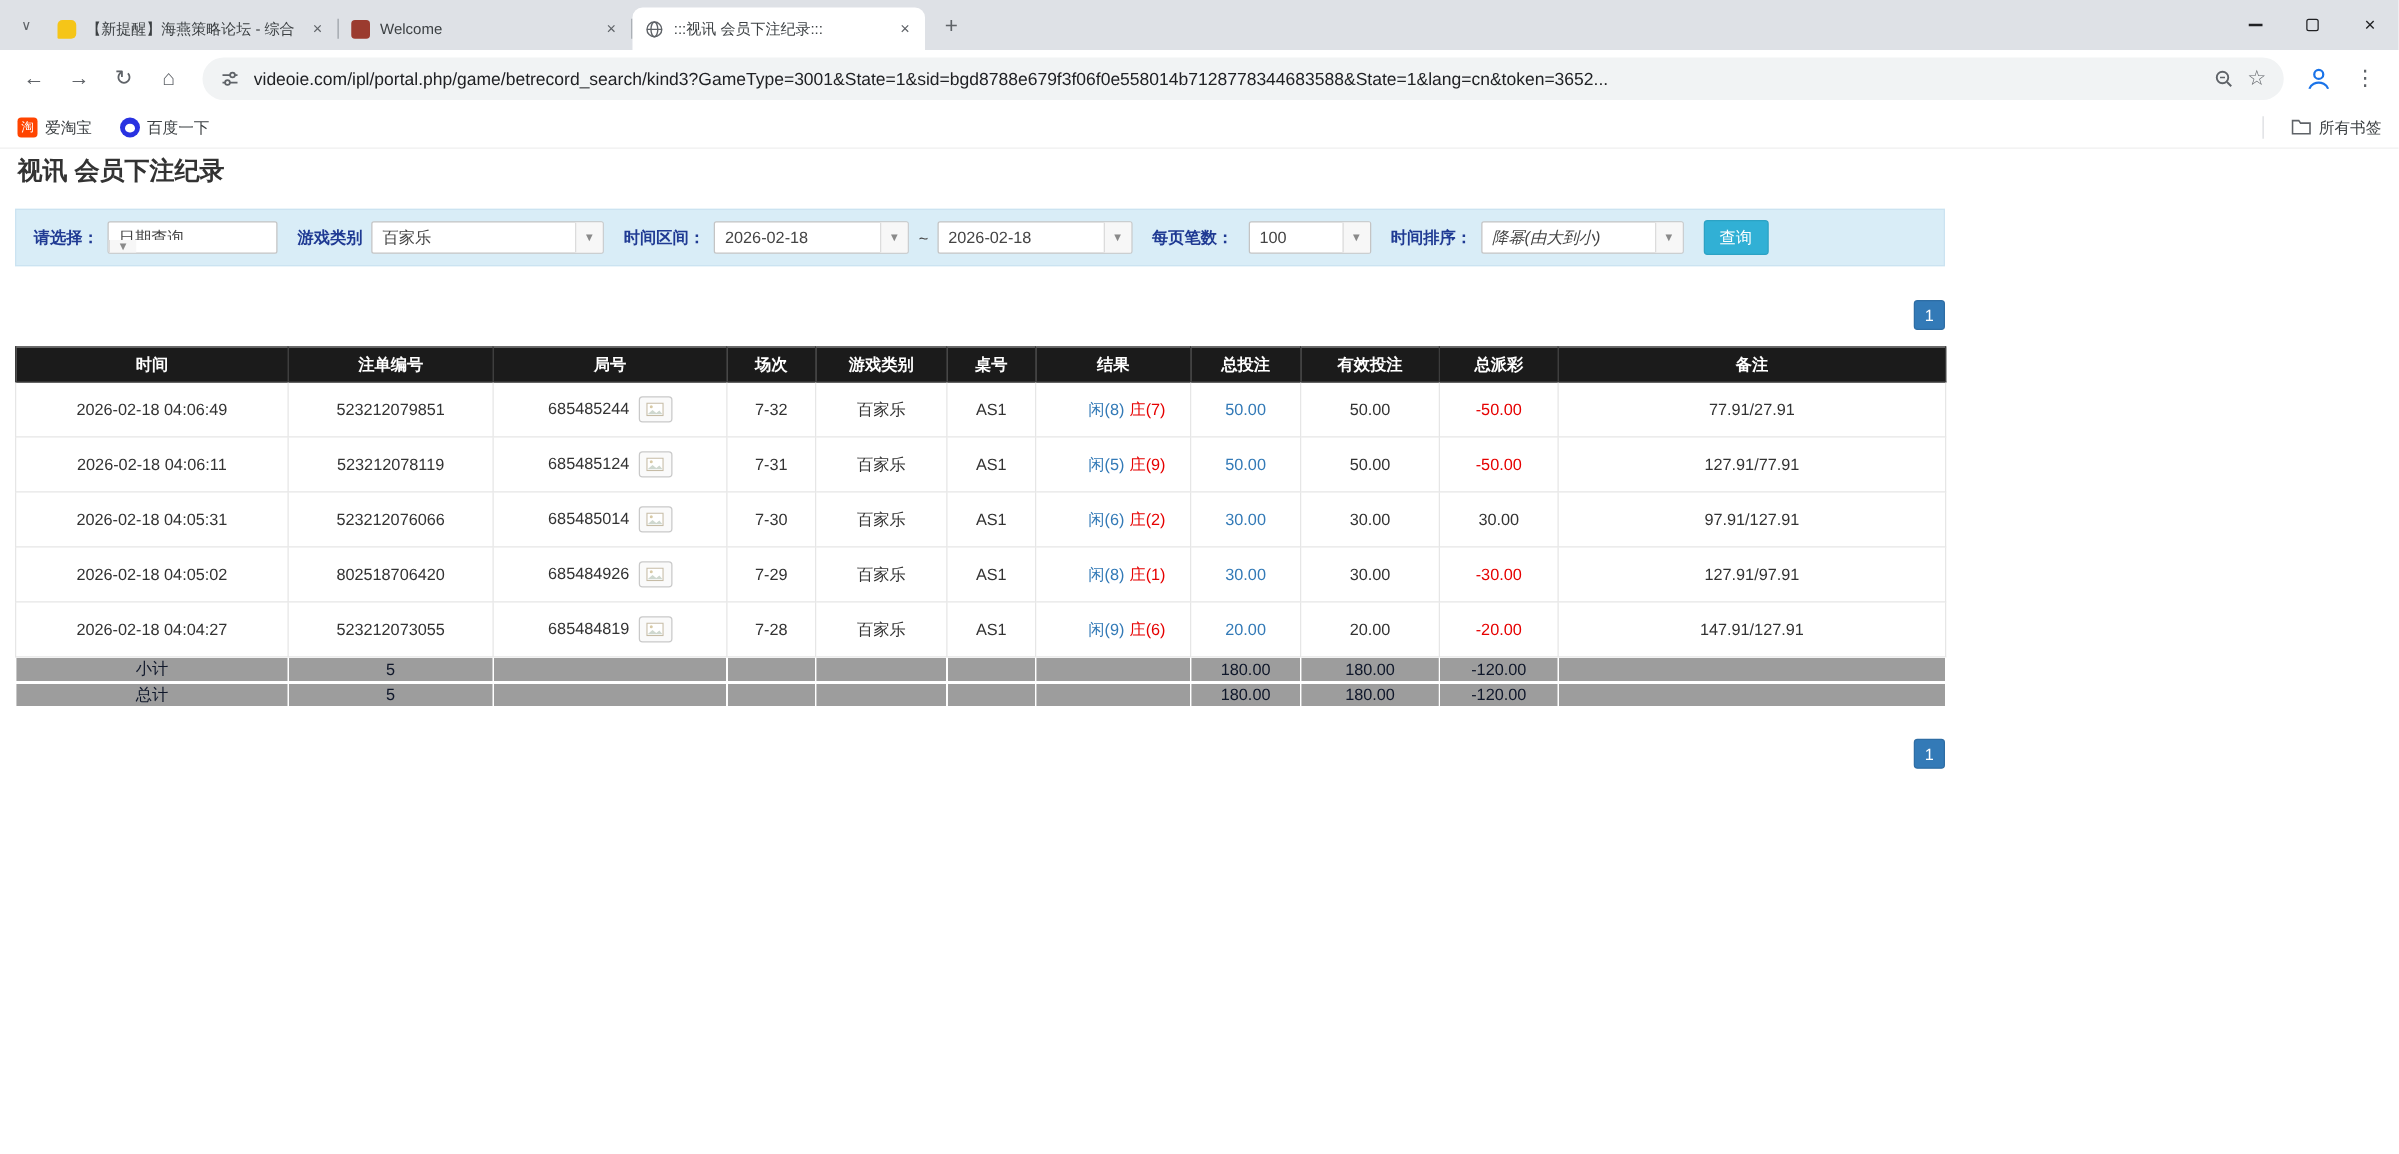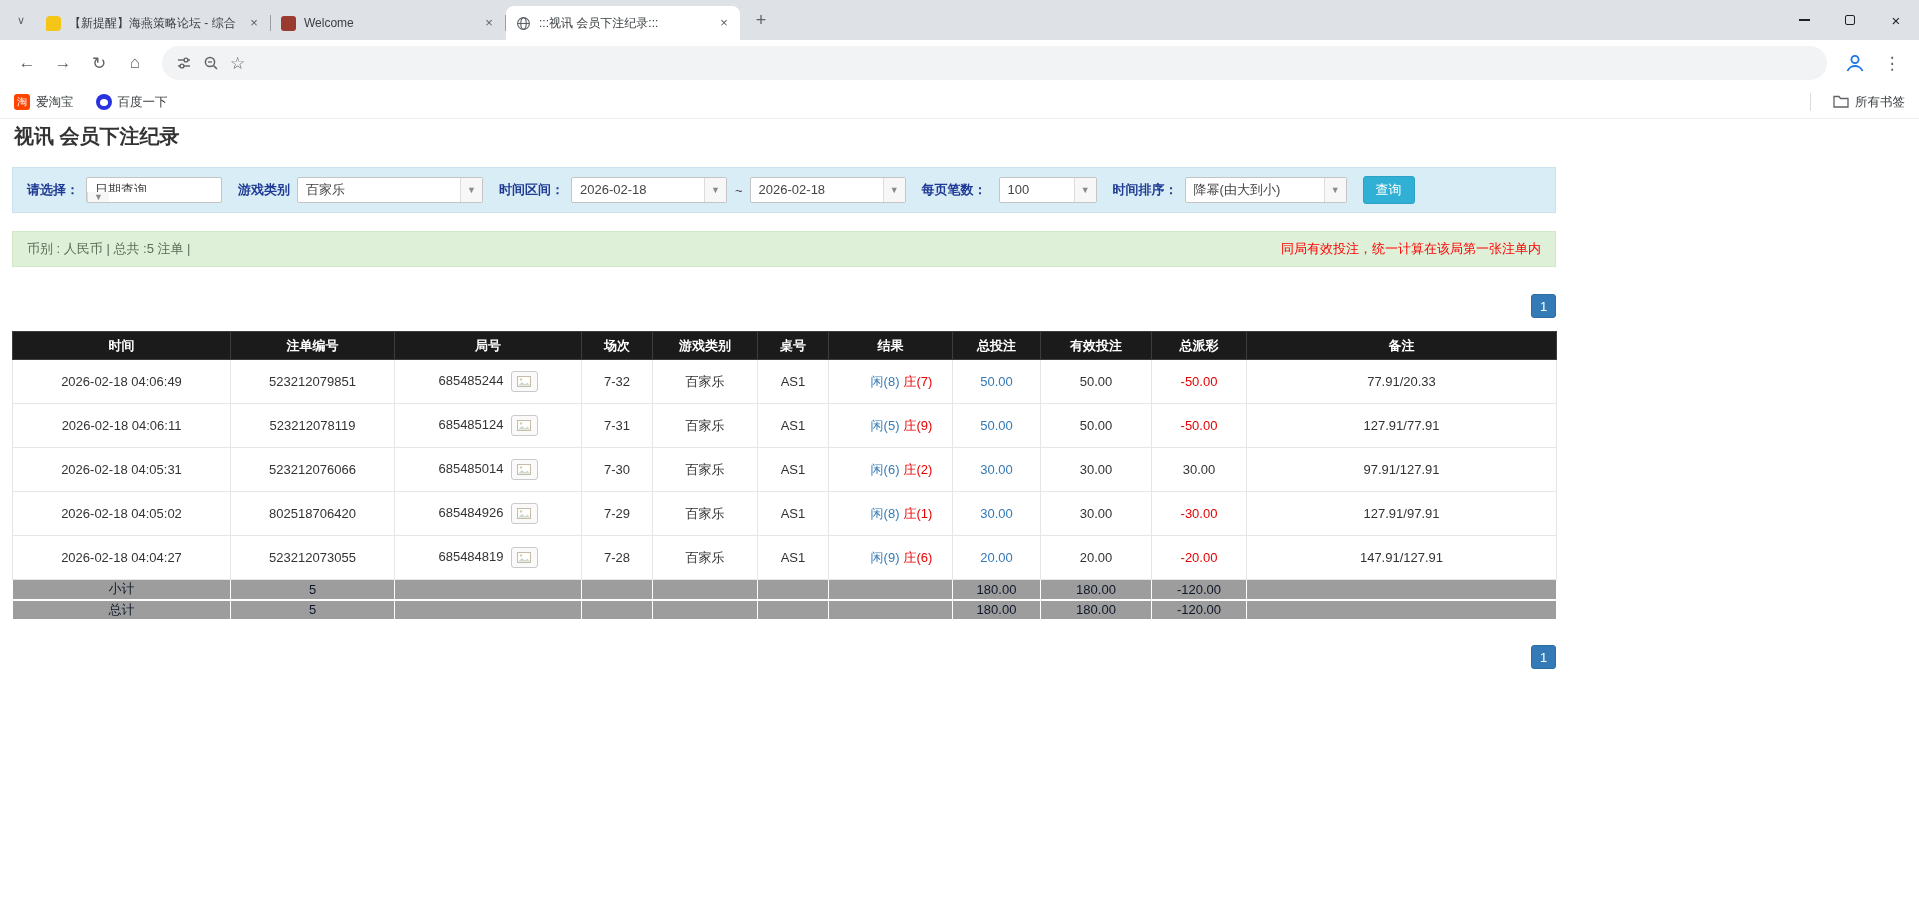--- a/index.html
+++ b/index.html
@@ -58,21 +58,21 @@
   .content { width:1544px; }
 
   .filterbar { background:#d9edf7; border:1px solid #cbe3f1; padding:8px 14px; display:flex; align-items:center; }
   .flabel { color:#1f3a93; font-weight:bold; font-size:13px; white-space:nowrap; }
   .ml { margin-left:16px; }
   .combo { display:inline-flex; align-items:stretch; height:26px; background:#fff; border:1px solid #c4c4c4;
            border-radius:2px; margin-left:7px; cursor:pointer; }
   .combo .val { padding:0 8px; line-height:24px; font-size:13px; color:#444; flex:1; white-space:nowrap; overflow:hidden; }
   .combo .cbtn { width:22px; border-left:1px solid #dcdcdc; background:#f7f7f7; color:#8a8a8a; font-size:9px;
                  display:flex; align-items:center; justify-content:center; }
-  .w-mode { width:136px;flex-direction:column; } .w-game { width:186px; } .w-date { width:156px; } .w-size { width:98px;margin-left:12px; } .w-sort { width:162px; }
+  .w-mode { width:136px;flex-direction:column; } .w-game { width:186px; } .w-date { width:156px; } .w-size { width:98px;margin-left:12px; } .w-sort { width:162px;font-style:italic; }
   .tilde { margin-left:8px; font-size:13px; color:#444; }
   .search-btn { margin-left:16px; background:#31b0d5; color:#fff; border:1px solid #2ca2c4; border-radius:3px;
                 height:28px; padding:0 12px; font-size:13px; cursor:pointer; }
 
   .summarybar { background:#dff0d8; border:1px solid #d0e9c6; margin-top:18px; padding:8px 14px;
                 display:flex; justify-content:space-between; align-items:center; font-size:13px; }
   .sum-left { color:#5a6e5a; }
   .sum-right { color:#f00; }
 
   .pager { display:flex; justify-content:flex-end; }
@@ -147,20 +147,21 @@
 
     <div class="omnibox">
       <span class="omni-icon">
         <svg width="16" height="16" viewBox="0 0 16 16">
             <line x1="2" y1="5" x2="14" y2="5" stroke="#5f6368" stroke-width="1.4"></line>
             <circle cx="10" cy="5" r="1.9" fill="#f1f3f4" stroke="#5f6368" stroke-width="1.4"></circle>
             <line x1="2" y1="11" x2="14" y2="11" stroke="#5f6368" stroke-width="1.4"></line>
             <circle cx="6" cy="11" r="1.9" fill="#f1f3f4" stroke="#5f6368" stroke-width="1.4"></circle>
           </svg>
       </span>
+      <span class="url">videoie.com/ipl/portal.php/game/betrecord_search/kind3?GameType=3001&amp;State=1&amp;sid=bgd8788e679f3f06f0e558014b7128778344683588&amp;State=1&amp;lang=cn&amp;token=3652...</span>
       <span class="omni-icon">
         <svg width="16" height="16" viewBox="0 0 16 16">
             <circle cx="7" cy="7" r="4.6" fill="none" stroke="#5f6368" stroke-width="1.5"></circle>
             <line x1="10.6" y1="10.6" x2="14" y2="14" stroke="#5f6368" stroke-width="1.5"></line>
             <line x1="5" y1="7" x2="9" y2="7" stroke="#5f6368" stroke-width="1.3"></line>
           </svg>
       </span>
       <span class="omni-star">☆</span>
     </div>
 
@@ -231,24 +232,20 @@
 
       <span class="flabel ml">时间排序：</span>
       <span class="combo w-sort">
         <span class="val">降幂(由大到小)</span>
         <span class="cbtn">▼</span>
       </span>
 
       <button class="search-btn">查询</button>
     </div>
 
-    <div class="summarybar">
-      <span class="sum-left">币别 : 人民币 | 总共 :5 注单 |</span>
-      <span class="sum-right">同局有效投注，统一计算在该局第一张注单内</span>
-    </div>
 
     <div class="pager pager-top">
       <button class="page-btn">1</button>
     </div>
 
     <table>
       <colgroup>
         <col style="width:218px">
           <col style="width:164px">
           <col style="width:187px">
@@ -287,21 +284,21 @@
                   <path d="M1 9.4l4-3.4 3 2.4 2.5-2 2.5 3z" fill="#cfd8cf"></path>
                 </svg>
               </span></td>
           <td>7-32</td>
           <td>百家乐</td>
           <td>AS1</td>
           <td><span class="res-p">闲(8)</span><span class="res-b">庄(7)</span></td>
           <td class="blue">50.00</td>
           <td>50.00</td>
           <td class="payout neg">-50.00</td>
-          <td>77.91/20.33</td>
+          <td>77.91/27.91</td>
         </tr>
         <tr>
           <td>2026-02-18 04:06:11</td>
           <td>523212078119</td>
           <td><span>685485124</span><span class="round-btn">
                 <svg width="14" height="11" viewBox="0 0 14 11">
                   <rect x="0.5" y="0.5" width="13" height="10" fill="#fff" stroke="#c6bca6"></rect>
                   <circle cx="4" cy="3.4" r="1.2" fill="#d8caa6"></circle>
                   <path d="M1 9.4l4-3.4 3 2.4 2.5-2 2.5 3z" fill="#cfd8cf"></path>
                 </svg>

